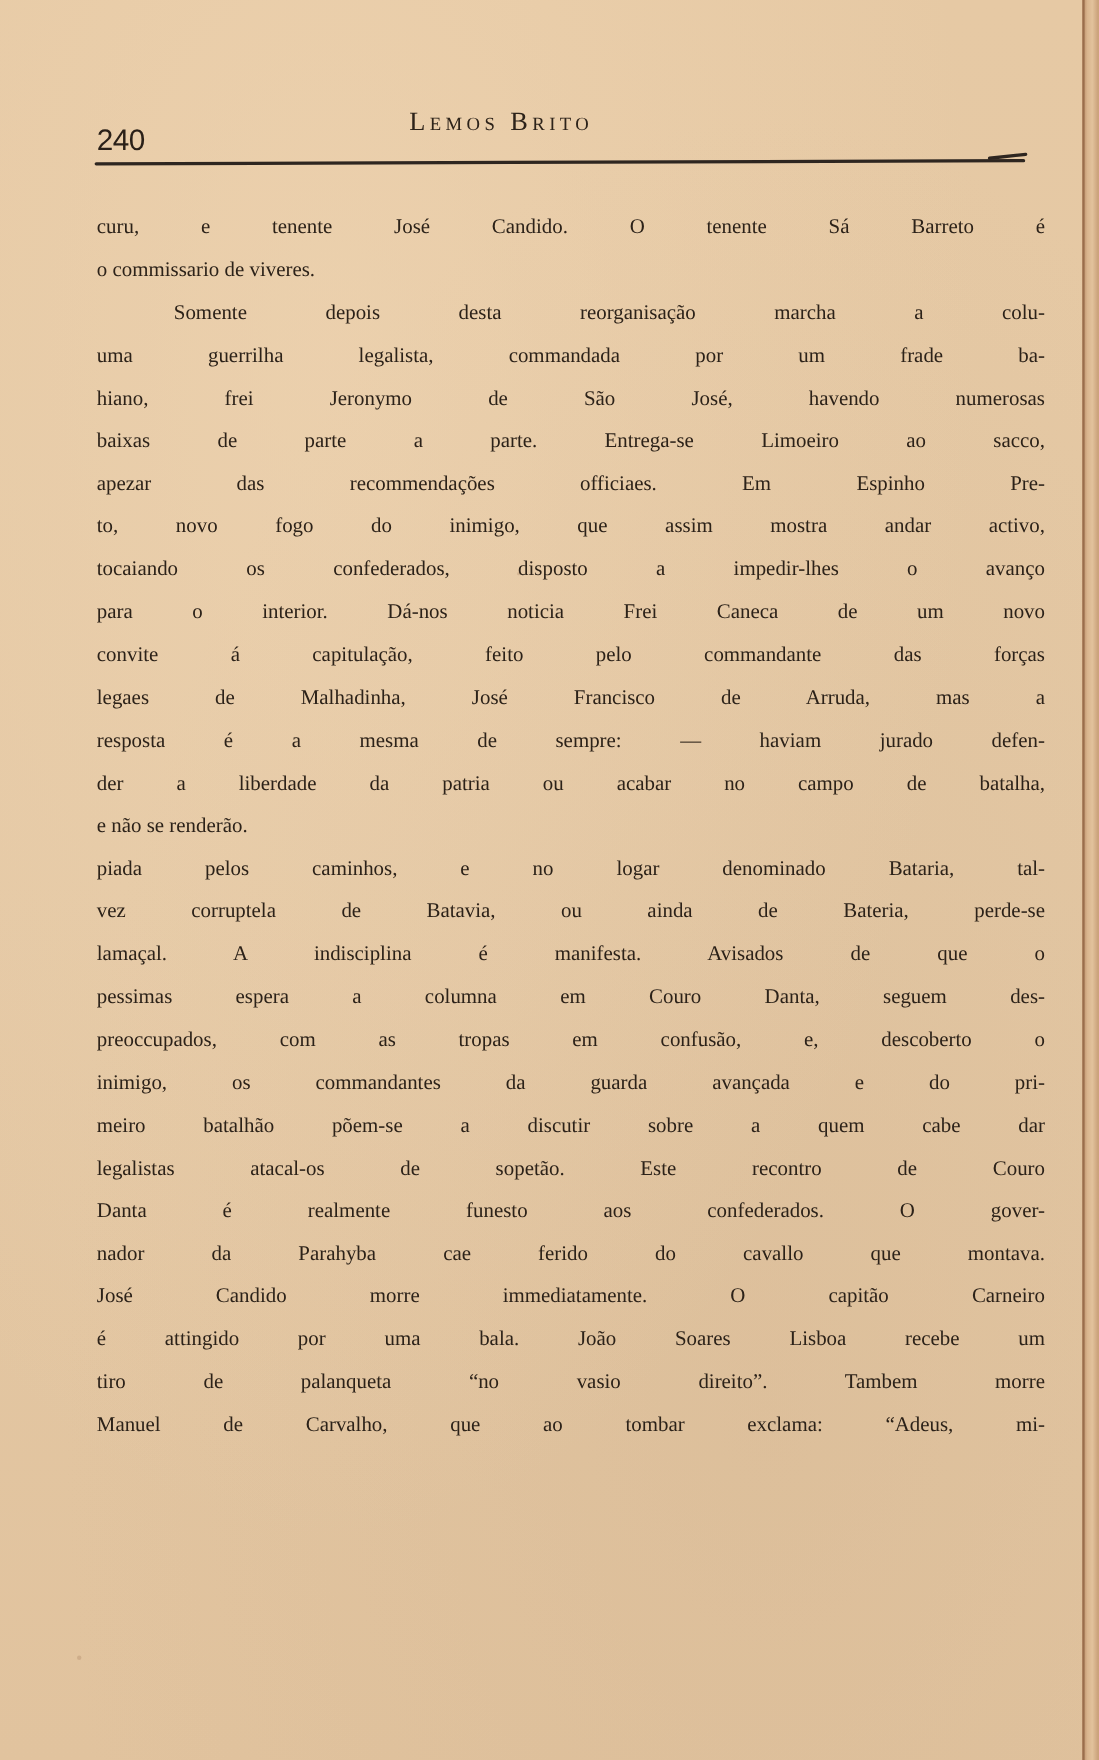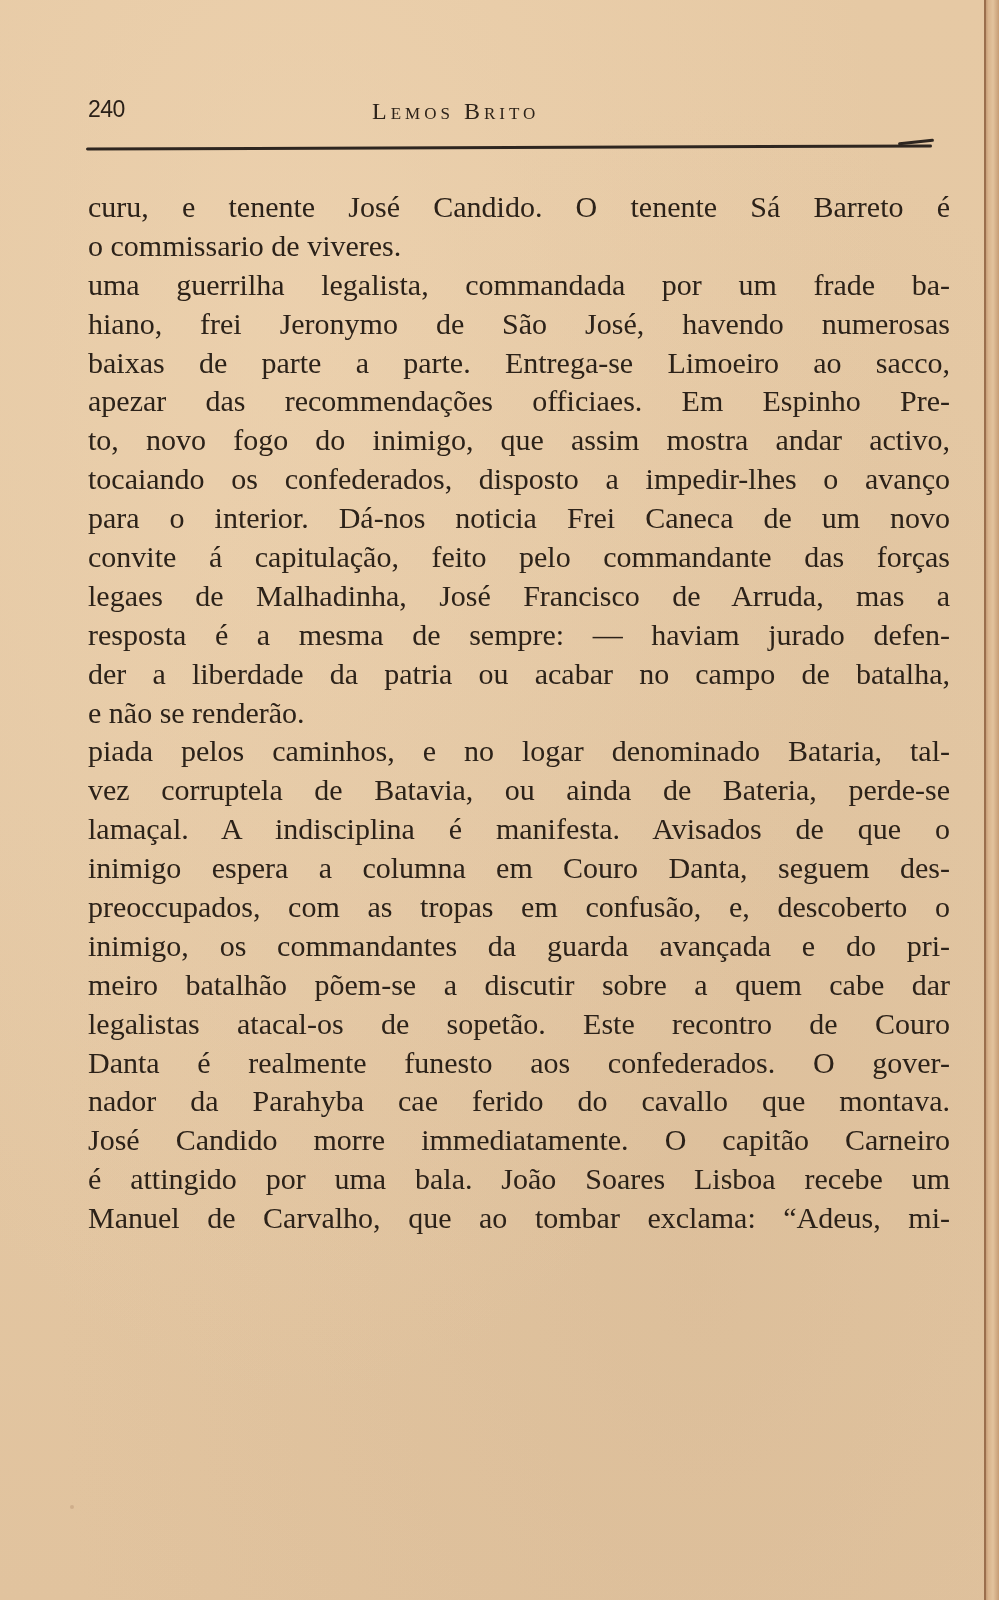--- a/index.html
+++ b/index.html
@@ -43,23 +43,23 @@
     .running-head {
       position: absolute;
       top: 96px;
       left: 88px;
       width: 864px;
       height: 40px;
     }
     .page-number {
       position: absolute;
       left: 0;
-      top: 0;
+      top: 16px;
       font-family: "Liberation Sans", "DejaVu Sans", sans-serif;
-      font-size: 23px;
+      font-size: 27px;
       letter-spacing: -0.5px;
       color: #2a2018;
     }
     .running-title {
       position: absolute;
       left: 284px;
       top: 2px;
       font-size: 24px;
       letter-spacing: 4px;
       font-variant: small-caps;
@@ -84,21 +84,21 @@
       height: 3px;
       background: #2e2620;
       transform: rotate(-6deg);
       border-radius: 2px;
     }
     .body-text {
       position: absolute;
       top: 188px;
       left: 88px;
       width: 862px;
-      font-size: 30px;
+      font-size: 19px;
       line-height: 38.9px;
       color: #2c2219;
     }
     .line {
       display: block;
       white-space: nowrap;
       text-align: justify;
       text-align-last: justify;
       height: 38.9px;
     }
@@ -126,41 +126,43 @@
   <div class="running-head">
     <span class="page-number">240</span>
     <span class="running-title">Lemos Brito</span>
   </div>
 
   <div class="rule"></div>
 
   <div class="body-text">
     <span class="line">curu, e tenente José Candido.  O tenente Sá Barreto é</span>
     <span class="line last">o commissario de viveres.</span>
+    <span class="line indent">Somente depois desta reorganisação marcha a colu-</span>
     <span class="line">uma guerrilha legalista, commandada por um frade ba-</span>
     <span class="line">hiano, frei Jeronymo de São José, havendo numerosas</span>
     <span class="line">baixas de parte a parte.  Entrega-se Limoeiro ao sacco,</span>
     <span class="line">apezar das recommendações officiaes.  Em Espinho Pre-</span>
     <span class="line">to, novo fogo do inimigo, que assim mostra andar activo,</span>
     <span class="line">tocaiando os confederados, disposto a impedir-lhes o avanço</span>
     <span class="line">para o interior.  Dá-nos noticia Frei Caneca de um novo</span>
     <span class="line">convite á capitulação, feito pelo commandante das forças</span>
     <span class="line">legaes de Malhadinha, José Francisco de Arruda, mas a</span>
     <span class="line">resposta é a mesma de sempre: — haviam jurado defen-</span>
     <span class="line">der a liberdade da patria ou acabar no campo de batalha,</span>
     <span class="line last">e não se renderão.</span>
     <span class="line">piada pelos caminhos, e no logar denominado Bataria, tal-</span>
     <span class="line">vez corruptela de Batavia, ou ainda de Bateria, perde-se</span>
     <span class="line">lamaçal.  A indisciplina é manifesta.  Avisados de que o</span>
-    <span class="line">inimigo espera a columna em Couro Danta, seguem des-</span>
+    <span class="line">pessimas espera a columna em Couro Danta, seguem des-</span>
     <span class="line">preoccupados, com as tropas em confusão, e, descoberto o</span>
     <span class="line">inimigo, os commandantes da guarda avançada e do pri-</span>
     <span class="line">meiro batalhão põem-se a discutir sobre a quem cabe dar</span>
     <span class="line">legalistas atacal-os de sopetão.  Este recontro de Couro</span>
     <span class="line">Danta é realmente funesto aos confederados.  O gover-</span>
     <span class="line">nador da Parahyba cae ferido do cavallo que montava.</span>
     <span class="line">José Candido morre immediatamente.  O capitão Carneiro</span>
     <span class="line">é attingido por uma bala.  João Soares Lisboa recebe um</span>
+    <span class="line">tiro de palanqueta “no vasio direito”.  Tambem morre</span>
     <span class="line">Manuel de Carvalho, que ao tombar exclama: “Adeus, mi-</span>
   </div>
 
   <div class="page-edge"></div>
 </div>
 
 </body></html>

